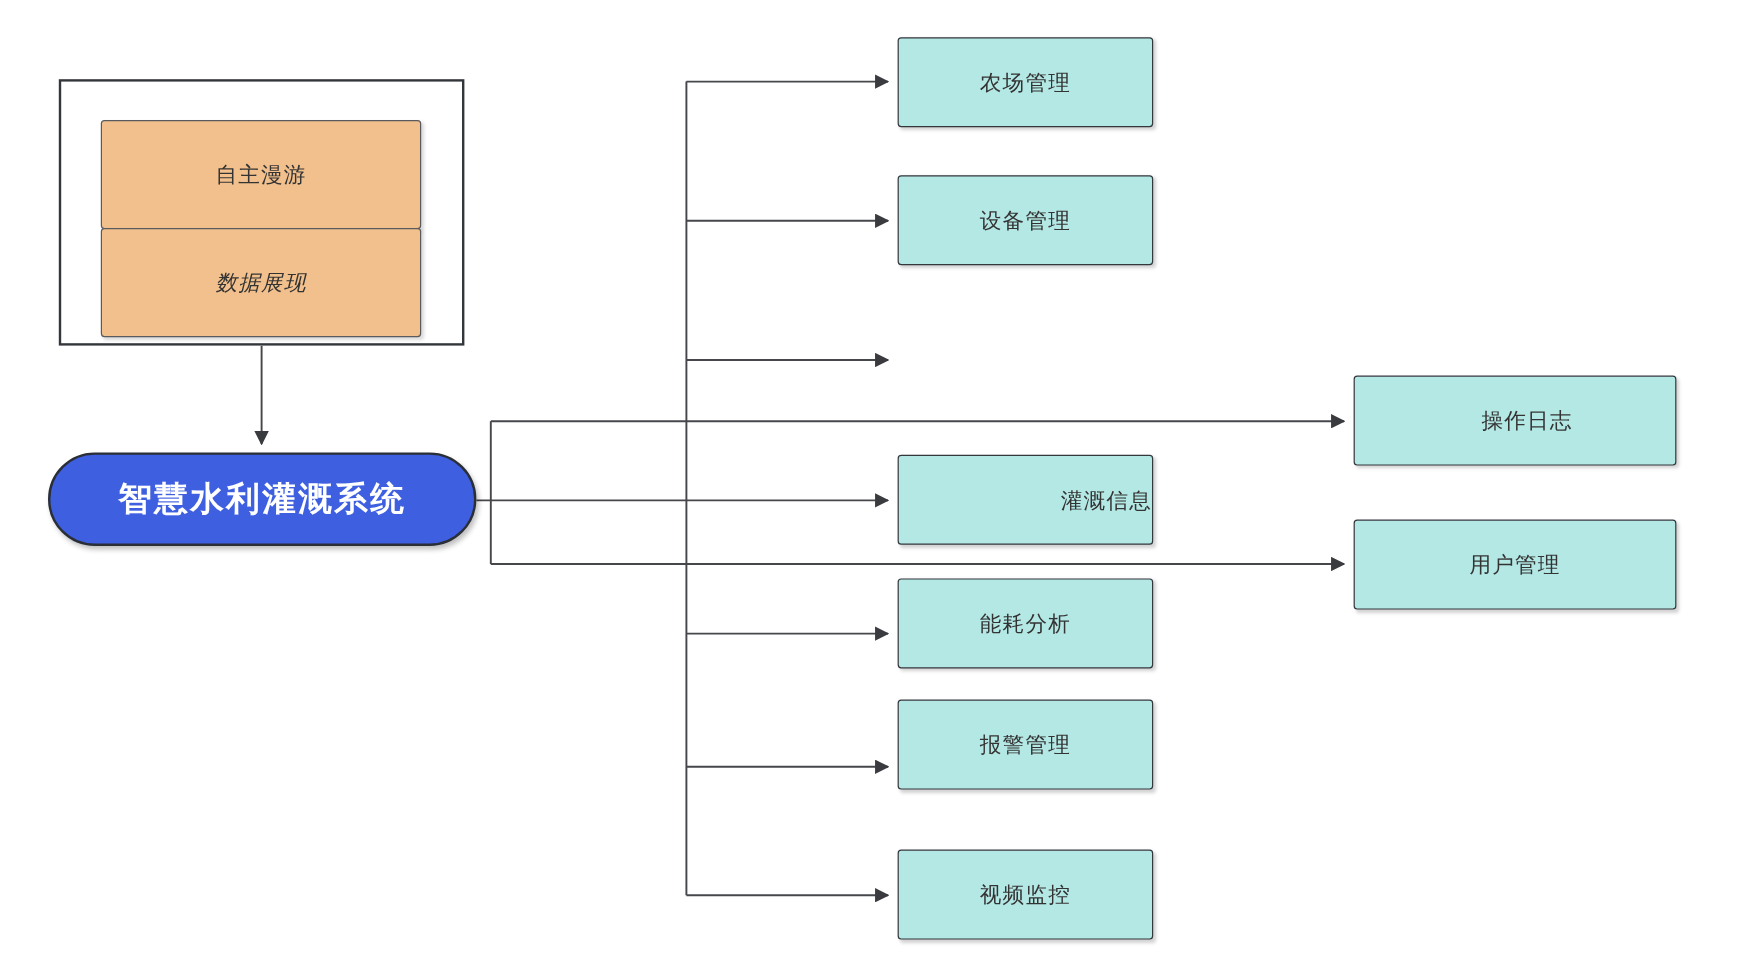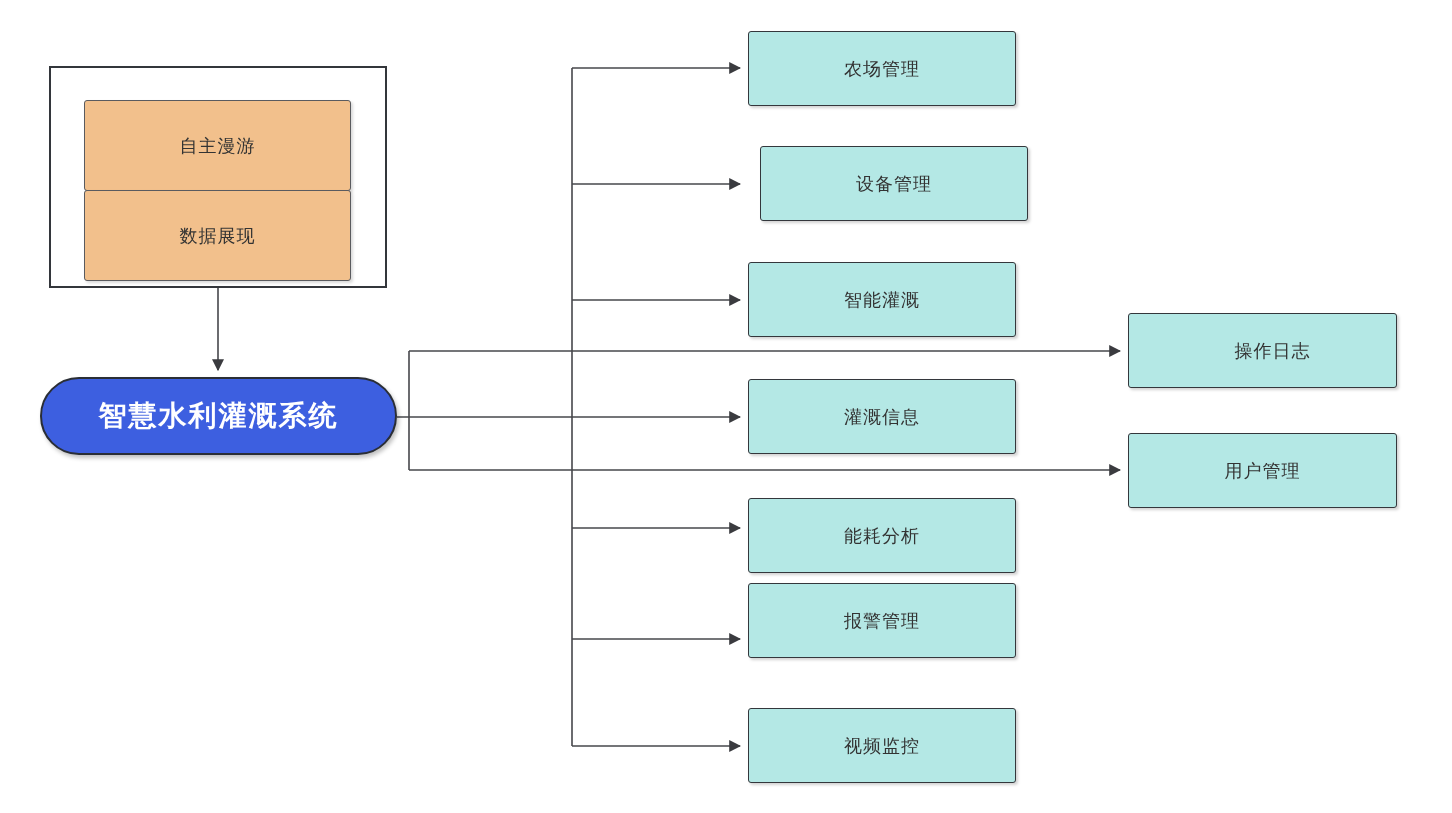--- a/index.html
+++ b/index.html
@@ -17,39 +17,39 @@
   .group-box{
     position:absolute;left:49px;top:66px;width:338px;height:222px;
     background:#ffffff;border:2px solid #33363b;box-sizing:border-box;z-index:2;
   }
   .orange{
     left:84px;width:267px;height:91px;
     background:#f2c08c;border:1.5px solid #5a5b5f;border-radius:3px;
     box-shadow:2px 2px 3px rgba(0,0,0,0.15);z-index:3;
   }
   .orange.top{top:100px;}
-  .orange.bottom{top:190px;}
+  .orange.bottom{top:190px;font-style:italic;}
   .pill{
     left:40px;top:377px;width:357px;height:78px;
     background:#3d5fe0;border:2px solid #2a2e36;border-radius:39px;
     color:#ffffff;font-size:28px;font-weight:bold;letter-spacing:2px;
     box-shadow:2px 3px 4px rgba(0,0,0,0.25);
   }
   .module{
-    left:748px;width:268px;height:75px;
+    left:748px;width:213px;height:75px;
     background:#b4e8e5;border:1.5px solid #34373c;border-radius:3px;
     box-shadow:2px 2px 3px rgba(0,0,0,0.18);
   }
   .side{
     left:1128px;width:269px;height:75px;
     background:#b4e8e5;border:1.5px solid #34373c;border-radius:3px;
     box-shadow:2px 2px 3px rgba(0,0,0,0.18);
   }
-  .m0{top:31px;}  .m1{top:146px;margin-left:12px;} .m2{top:262px;} .m3{top:379px;}
-  .m4{top:498px;} .m5{top:583px;} .m6{top:708px;}
+  .m0{top:31px;}  .m1{top:146px;} .m2{top:262px;} .m3{top:379px;justify-content:flex-end;}
+  .m4{top:482px;} .m5{top:583px;} .m6{top:708px;}
   .s0{top:313px;padding-left:20px;} .s1{top:433px;}
   svg line, svg path.wire{stroke:#46474b;stroke-width:1.6;fill:none;}
 </style>
 </head>
 <body>
 
 <div class="canvas">
 
   <svg class="wires" width="1452" height="813" viewBox="0 0 1452 813">
     <defs>
@@ -88,23 +88,20 @@
   <div class="node pill">
     <span>智慧水利灌溉系统</span>
   </div>
 
   <div class="node module m0">
     <span>农场管理</span>
   </div>
   <div class="node module m1">
     <span>设备管理</span>
   </div>
-  <div class="node module m2">
-    <span>智能灌溉</span>
-  </div>
   <div class="node module m3">
     <span>灌溉信息</span>
   </div>
   <div class="node module m4">
     <span>能耗分析</span>
   </div>
   <div class="node module m5">
     <span>报警管理</span>
   </div>
   <div class="node module m6">

